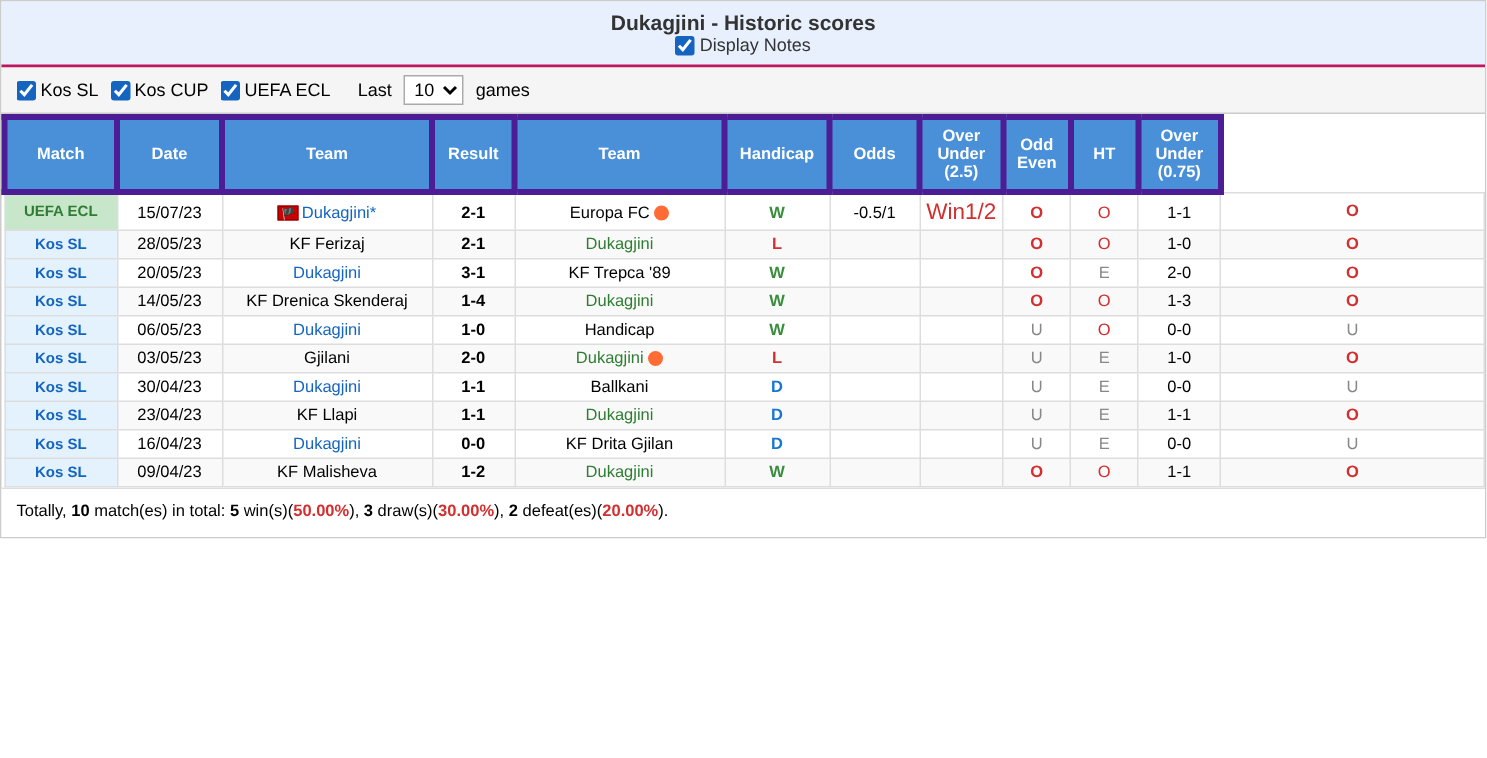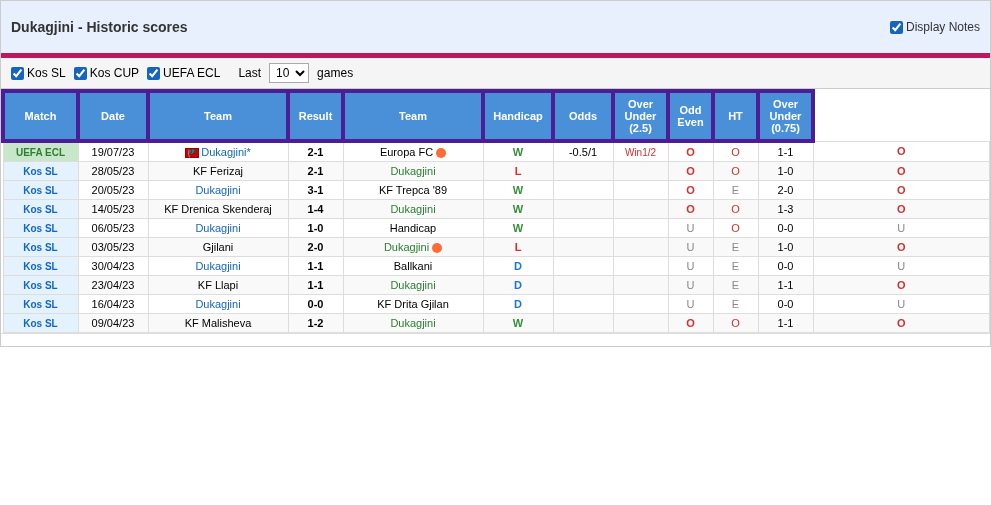--- a/index.html
+++ b/index.html
@@ -1,18 +1,18 @@
 <!DOCTYPE html>
 <html><head>
   <meta charset="utf-8">
   <style>
     * { box-sizing: border-box; margin: 0; padding: 0; }
     body { font-family: Arial, sans-serif; font-size: 12px; background: #fff; }
     .container { width: 991px; border: 1px solid #ccc; }
-    .header { background: #e8f0fe; padding: 18px 10px; display: flex; justify-content: space-between; align-items: center; border-bottom: 5px solid #be185d; }
+    .header { background: #e8f0fe; padding: 6px 10px; display: flex; justify-content: space-between; align-items: center; border-bottom: 2px solid #be185d; flex-direction: column; }
     .header-title { font-weight: bold; font-size: 14px; color: #333; }
     .header-right { display: flex; align-items: center; gap: 6px; font-size: 12px; color: #333; }
     .header-right label { display: flex; align-items: center; gap: 3px; }
     .filter-row { background: #f5f5f5; padding: 5px 10px; display: flex; align-items: center; gap: 8px; border-bottom: 1px solid #ccc; font-size: 12px; }
     .filter-row label { display: flex; align-items: center; gap: 3px; }
     select.last-select { padding: 1px 2px; font-size: 12px; border: 1px solid #aaa; background: #fff; }
     table { width: 100%; border-collapse: collapse; }
     th { background: #4a90d9; color: #fff; text-align: center; padding: 5px 3px; font-size: 11px; font-weight: bold; border: 4px solid #4c1d95; }
     td { text-align: center; padding: 3px 4px; border: 1px solid #ddd; font-size: 11px; }
     tr:nth-child(even) td { background: #f9f9f9; }
@@ -89,29 +89,29 @@
         <th rowspan="2" style="width:60px;">Odds</th>
         <th rowspan="2" style="width:55px;">Over Under (2.5)</th>
         <th rowspan="2" style="width:45px;">Odd Even</th>
         <th rowspan="2" style="width:45px;margin-top:24px;">HT</th>
         <th rowspan="2" style="width:55px;">Over Under (0.75)</th>
       </tr>
     </thead>
     <tbody id="scores-tbody">
     <tr>
     <td class="league-cell uefa-ecl">UEFA ECL</td>
-    <td>19/07/23</td>
+    <td>15/07/23</td>
     <td class="team-home">
       <span class="flag-icon">🏴</span>Dukagjini*
     </td>
     <td class="result-cell">2-1</td>
     <td class="">Europa FC<span class="home-icon"></span></td>
     <td class="outcome-w">W</td>
     <td>-0.5/1</td>
-    <td style="color:#d32f2f;font-size:10px;">Win1/2</td>
+    <td style="color:#d32f2f;font-size:15px;">Win1/2</td>
     <td class="over-cell">O</td>
     <td class="odd-cell">O</td>
     <td>1-1</td>
     <td class="over-cell">O</td>
   </tr>
         <tr>
     <td class="league-cell kos-sl">Kos SL</td>
     <td>28/05/23</td>
     <td class="">
       KF Ferizaj
@@ -251,14 +251,17 @@
     <td style="color:#d32f2f;font-size:10px;"></td>
     <td class="over-cell">O</td>
     <td class="odd-cell">O</td>
     <td>1-1</td>
     <td class="over-cell">O</td>
   </tr>
       </tbody>
   </table>
 
   <div class="summary">
+    <div>
+      Totally, <span class="bold">10</span> match(es) in total: <span class="bold">5</span> win(s)(<span class="red">50.00%</span>), <span class="bold">3</span> draw(s)(<span class="red">30.00%</span>), <span class="bold">2</span> defeat(es)(<span class="red">20.00%</span>).
+    </div>
   </div>
 </div>
 
 </body></html>

